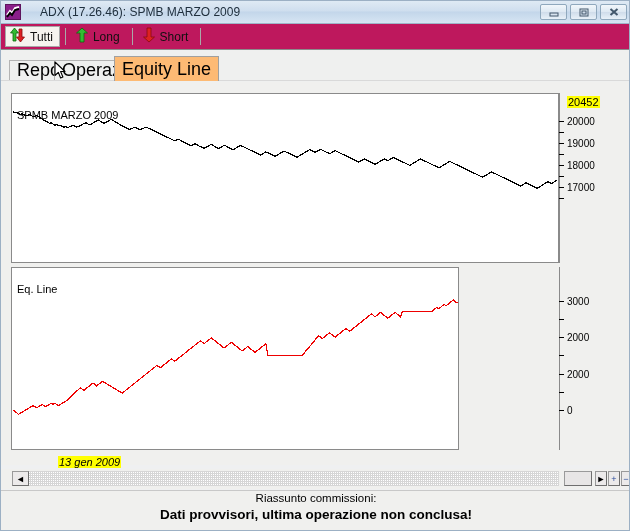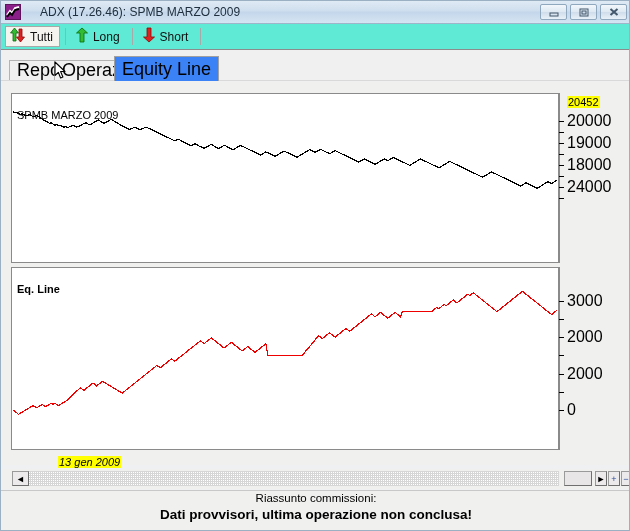--- a/index.html
+++ b/index.html
@@ -68,21 +68,21 @@
     justify-content: center;
     color: #3a4a5a;
   }
 
   
   .toolbar {
     position: absolute;
     left: 0; top: 23px;
     width: 630px;
     height: 26px;
-    background: #5eead4;
+    background: #be185d;
     border-bottom: 1px solid #8c8c8c;
     box-sizing: border-box;
     display: flex;
     align-items: center;
     padding-left: 4px;
   }
   .tb-btn {
     height: 21px;
     display: flex;
     align-items: center;
@@ -134,21 +134,21 @@
     border-right: 1px solid #a16207;
     border-top: 1px solid #b3b3b3;
     box-sizing: border-box;
     white-space: nowrap;
   }
   .tab.active {
     height: 25px;
     line-height: 24px;
     bottom: 1px;
     z-index: 3;
-    background: #3b82f6;
+    background: #fdba74;
     border-color: #a0a0a0;
   }
   #tab-report { left: 8px; }
   #tab-operazioni { left: 53px; }
   #tab-equity { left: 113px; }
 
   .cursor-arrow {
     position: absolute;
     left: 53px;
     top: 11px;
@@ -165,21 +165,21 @@
     background: #f0f0ee;
   }
   .panel {
     position: absolute;
     background: #ffffff;
     border: 1px solid #8a8a8a;
     box-sizing: border-box;
     overflow: hidden;
   }
   #panel-price { left: 10px; top: 11px; width: 548px; height: 170px; }
-  #panel-equity { left: 10px; top: 185px; width: 548px; height: 183px; font-weight: bold; }
+  #panel-equity { left: 10px; top: 185px; width: 448px; height: 183px; }
 
   .panel-label {
     position: absolute;
     left: 5px; top: 15px;
     font-size: 11px;
     color: #000;
     z-index: 2;
     white-space: nowrap;
   }
   .panel svg.series { display: block; position: absolute; left: 0; top: 0; }
@@ -201,21 +201,21 @@
     position: absolute;
     left: 0;
     width: 5px; height: 1px;
     background: #000;
   }
   .tick.major { width: 5px; }
   .tick.minor { width: 5px; }
   .tlabel {
     position: absolute;
     left: 8px;
-    font-size: 16px;
+    font-size: 10px;
     color: #000;
     white-space: nowrap;
     transform: translateY(-50%);
   }
   .tlabel.hl {
     background: #ffff00;
     padding: 0 1px;
     font-size: 11px;
   }
 
@@ -391,21 +391,21 @@
   <div class="axis" id="axis-price">
     <div class="axis-line"></div>
     <div id="price-ticks">
         <div class="tick major" style="top: 28.2px;"></div>
         <div class="tlabel" style="top: 28.2px;">20000</div>
         <div class="tick major" style="top: 50.1px;"></div>
         <div class="tlabel" style="top: 50.1px;">19000</div>
         <div class="tick major" style="top: 72.1px;"></div>
         <div class="tlabel" style="top: 72.1px;">18000</div>
         <div class="tick major" style="top: 94px;"></div>
-        <div class="tlabel" style="top: 94px;">24000</div>
+        <div class="tlabel" style="top: 94px;">17000</div>
         <div class="tick minor" style="top: 39.1px;"></div>
         <div class="tick minor" style="top: 61.1px;"></div>
         <div class="tick minor" style="top: 83px;"></div>
         <div class="tick minor" style="top: 105px;"></div>
       </div>
     <div class="tlabel hl" id="price-hl" style="top:9px;">20452</div>
   </div>
 
   <div class="axis" id="axis-equity">
     <div class="axis-line"></div>

